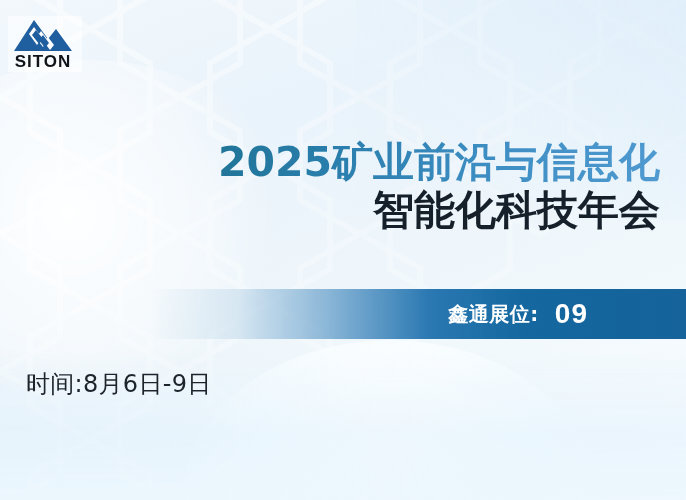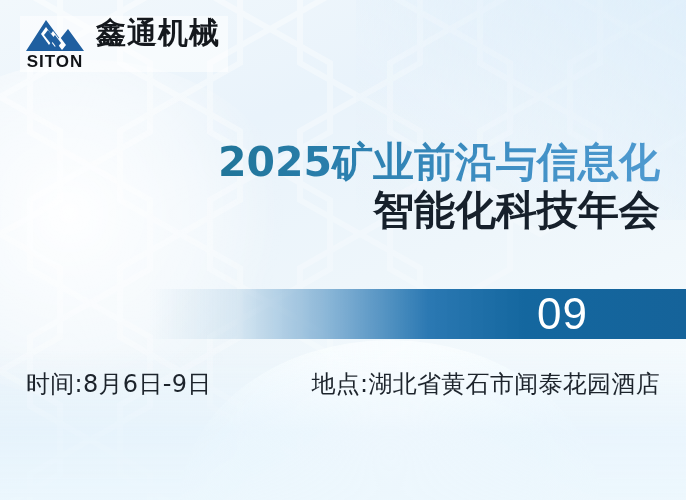--- a/index.html
+++ b/index.html
@@ -54,21 +54,21 @@
     position: absolute;
     right: 0; top: 0;
     width: 330px; height: 220px;
     background: linear-gradient(215deg, rgba(222,238,250,0.85) 0%, rgba(232,243,252,0.25) 60%, rgba(255,255,255,0) 100%);
     pointer-events: none;
   }
 
   
   .logo-block {
     position: absolute;
-    left: 20px;
+    left: 8px;
     top: 16px;
     display: flex;
     align-items: flex-start;
     gap: 10px;
     background: rgba(255,255,255,0.55);
     padding: 2px 8px 2px 4px;
   }
   .logo-mark {
     display: flex;
     flex-direction: column;
@@ -150,22 +150,22 @@
   .booth-label {
     font-family: "DejaVu Sans", "Liberation Sans", sans-serif;
     font-weight: 700;
     font-size: 20px;
     color: #ffffff;
     letter-spacing: 0.5px;
     white-space: nowrap;
   }
   .booth-number {
     font-family: "Liberation Sans", "DejaVu Sans", sans-serif;
-    font-weight: 400;
-    font-size: 44px;
+    font-weight: 700;
+    font-size: 28px;
     color: #ffffff;
     letter-spacing: 1px;
     line-height: 1;
     margin-left: 16px;
   }
 
   
   .info-row {
     position: absolute;
     left: 26px;
@@ -247,30 +247,29 @@
       <svg width="62" height="34" viewBox="0 0 62 34" aria-hidden="true">
         <path d="M2 33 L22 2 L36 21 L44 11 L60 33 Z" fill="#1f5fa0"></path>
         <path d="M22 9 L30 20 L25 27 L17 16 Z" fill="#ffffff"></path>
         <path d="M29 13 L36 22 L31 29 L24 20 Z" fill="#ffffff"></path>
         <path d="M36 19 L42 27 L38 32 L32 24 Z" fill="#ffffff"></path>
         <path d="M24 12 L31 21 L27 26 L20 17 Z" fill="#1f5fa0"></path>
         <path d="M31 17 L37 25 L33 30 L27 22 Z" fill="#1f5fa0"></path>
       </svg>
       <div class="logo-word">SITON</div>
     </div>
-    <div class="logo-cn">鑫通机械</div>
   </div>
 
   <div class="headline">
     <div class="headline-line1">2025矿业前沿与信息化</div>
     <div class="headline-line2">智能化科技年会</div>
   </div>
 
   <div class="booth-banner">
+    <span class="booth-label">鑫通展位:</span>
     <span class="booth-number">09</span>
   </div>
 
   <div class="info-row">
     <div class="info-item">时间:8月6日-9日</div>
-    <div class="info-item">地点:湖北省黄石市闻泰花园酒店</div>
   </div>
 
 </div>
 
 </body></html>

